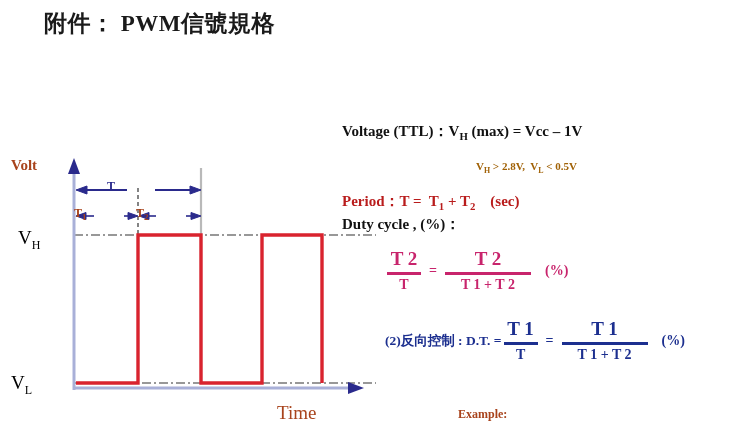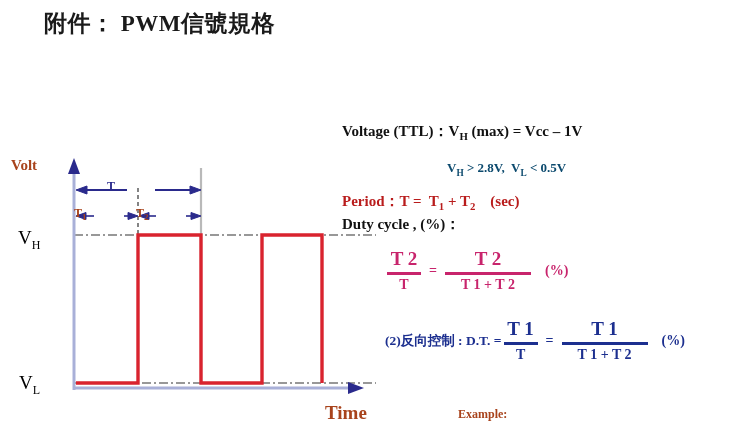--- a/index.html
+++ b/index.html
@@ -40,33 +40,32 @@
   .axis-label {
     position: absolute;
     font-weight: bold;
     font-size: 15px;
     color: #a8431c;
     font-family: "Liberation Serif", "DejaVu Serif", serif;
   }
   #volt-label { left: 11px; top: 7px; }
   #time-label {
     left: 277px; top: 252px;
-    font-weight: bold;
+    font-weight: normal;
     font-size: 19px;
-    margin-left: 48px;
   }
   .level-label {
     position: absolute;
     font-size: 19px;
     color: #000;
     font-family: "Liberation Serif", "DejaVu Serif", serif;
   }
   .level-label sub { font-size: 12px; }
   #vh-label { left: 18px; top: 77px; }
-  #vl-label { left: 19px; top: 222px; font-family: Liberation Serif, serif; }
+  #vl-label { left: 11px; top: 222px; font-family: Liberation Serif, serif; }
 
   .dim-label {
     position: absolute;
     font-weight: bold;
     font-size: 12px;
     color: #a8431c;
     font-family: "Liberation Serif", "DejaVu Serif", serif;
   }
   .dim-label sub { font-size: 9px; }
   #t-label  { left: 107px; top: 29px; color:#2a2a8c; }
@@ -76,21 +75,21 @@
   
   .rtext {
     position: absolute;
     font-family: "Liberation Serif", "DejaVu Serif", serif;
     font-weight: bold;
     white-space: pre;
   }
   .rtext sub { font-size: 0.72em; }
 
   #voltage-line { left: 342px; top: 122px; font-size: 15px; color: #111; }
-  #voltage-range { left: 447px; top: 160px; font-size: 13px; color: #0c4a6e; }
+  #voltage-range { left: 476px; top: 160px; font-size: 11px; color: #a16207; }
   #period-line { left: 342px; top: 192px; font-size: 15px; color: #b91c1c; }
   #duty-line   { left: 342px; top: 215px; font-size: 15px; color: #111; }
 
   
   .formula-row {
     position: absolute;
     display: flex;
     align-items: center;
     font-family: "Liberation Serif", "DejaVu Serif", serif;
     font-weight: bold;

